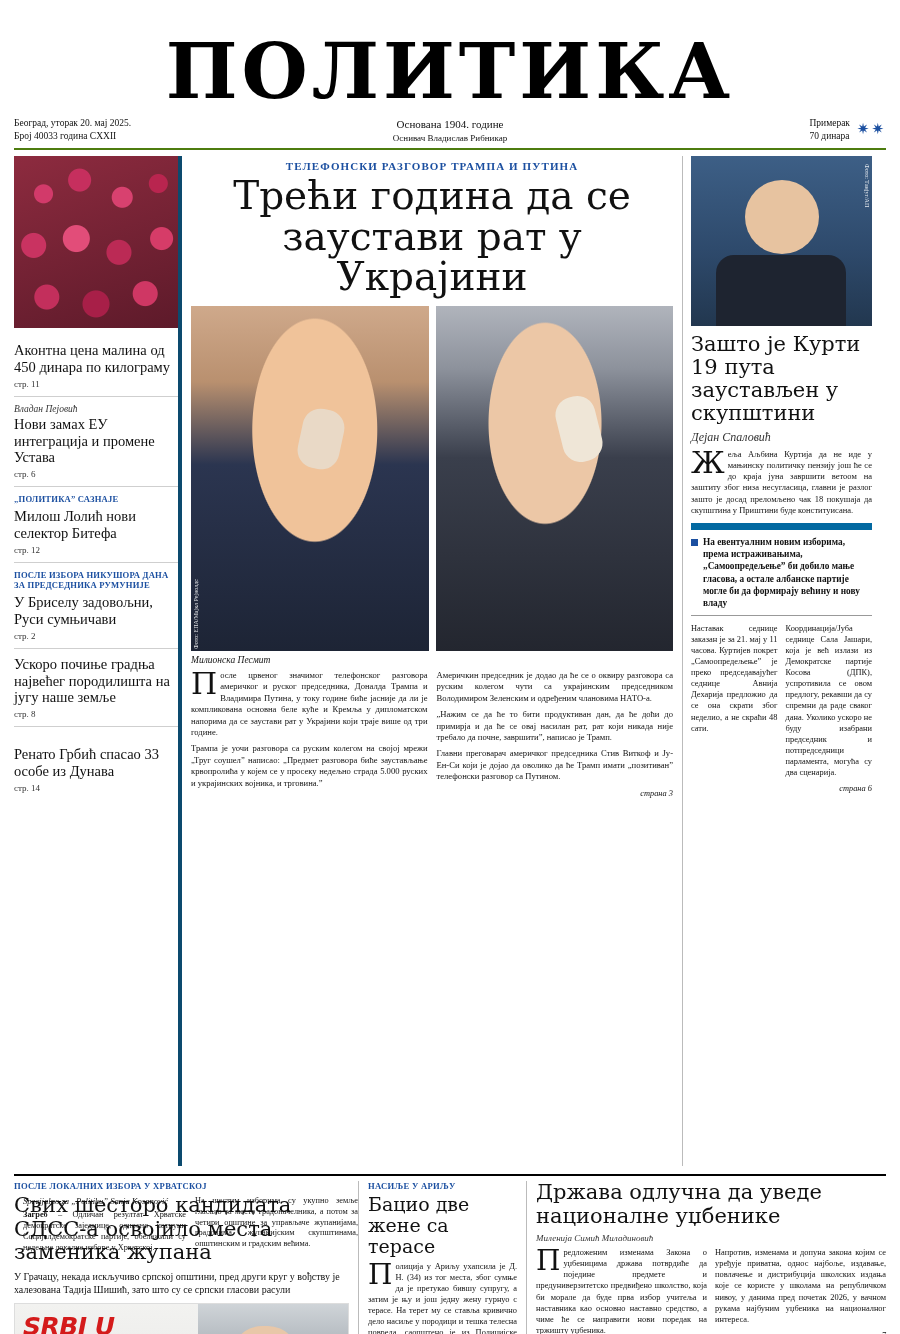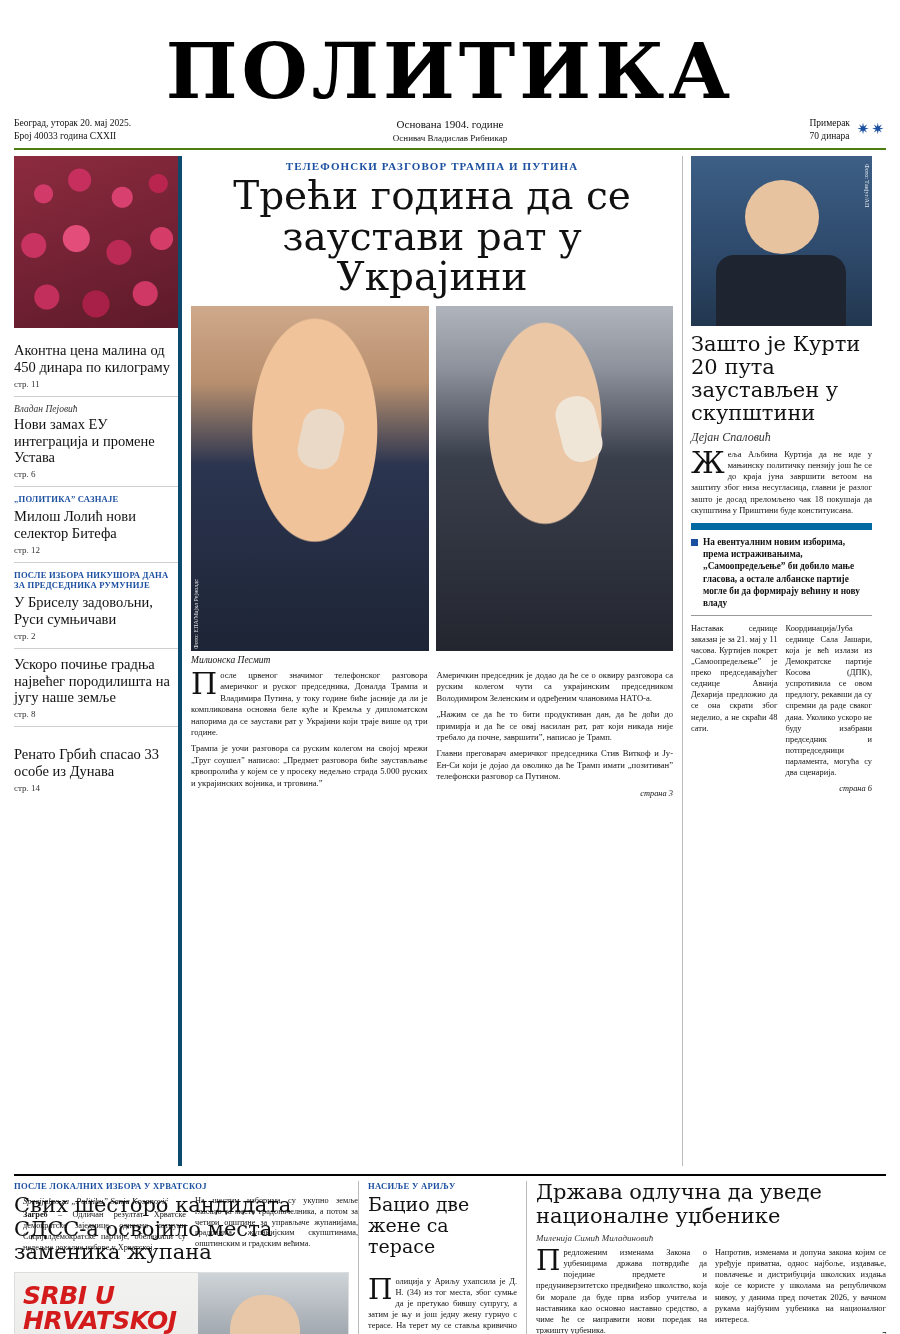--- a/index.html
+++ b/index.html
@@ -164,21 +164,21 @@
   .r-cols > div { flex:1; }
 
   
   .lower { display:flex; margin-top:8px; border-top:2px solid #000; padding-top:5px; }
   .lw-a { width:345px; flex:none; padding-right:9px; border-right:1px solid #bbb;}
   .lw-b { width:168px; flex:none; padding:0 9px; border-right:1px solid #bbb;}
   .lw-c { width:359px; flex:none; padding-left:9px; }
 
   .lw-kicker { font-size:8.6px; color:#1b4fa0; font-weight:bold; letter-spacing:.3px; margin-bottom:3px;}
   .lw-head { font-family:"DejaVu Serif", serif; font-size:21px; line-height:1.12; margin-bottom:5px;}
-  .lw-head-sm { font-family:"DejaVu Serif", serif; font-size:19px; line-height:1.1; margin-bottom:19px;}
+  .lw-head-sm { font-family:"DejaVu Serif", serif; font-size:19px; line-height:1.1; margin-bottom:4px;}
   .lw-sub { font-size:10px; line-height:1.3; margin-bottom:6px;}
   .lw-byline { font-size:9px; font-style:italic; color:#333; margin-bottom:4px;}
   .lw-body { font-size:8.4px; line-height:1.32; text-align:justify;}
   .lw-body .dropcap::first-letter{
     float:left; font-size:28px; line-height:23px; padding:2px 3px 0 0;
     font-family:"DejaVu Serif", serif;
   }
   .two-col { display:flex; gap:8px; }
   .two-col > div { flex:1; }
 
@@ -298,21 +298,21 @@
           <p class="p">Главни преговарач америчког председника Стив Виткоф и Ју-Ен-Си који је дојао да оволико да ће Трамп имати „позитиван” телефонски разговор са Путином.</p>
           <div class="pagref">страна 3</div>
         </div>
       </div>
     </div>
 
     <div class="col-right">
       <div class="kurti-img">
         <span class="kurti-credit">Фото: Танјуг/АП</span>
       </div>
-      <div class="r-head">Зашто је Курти 20 пута заустављен у скупштини</div>
+      <div class="r-head">Зашто је Курти 19 пута заустављен у скупштини</div>
       <div class="r-byline">Дејан Спаловић</div>
       <div class="r-body dropcap">Жеља Аљбина Куртија да не иде у мањинску политичку пензију још ће се до краја јуна завршити ветоом на заштиту због низа несугласица, главни је разлог зашто је досад преломљено чак 18 покушаја да скупштина у Приштини буде конституисана.</div>
 
       <div class="bullet-box">
         <span class="bullet-sq"></span>
         <span>На евентуалним новим изборима, према истраживањима, „Самоопредељење” би добило мање гласова, а остале албанске партије могле би да формирају већину и нову владу</span>
       </div>
 
       <div class="r-cols">
         <div>
@@ -324,20 +324,21 @@
         </div>
       </div>
     </div>
   </div>
 
   <div class="lower">
 
     <div class="lw-a">
       <div class="lw-kicker">ПОСЛЕ ЛОКАЛНИХ ИЗБОРА У ХРВАТСКОЈ</div>
       <div class="lw-head">Свих шесторо кандидата СДСС-а освојило места заменика жупана</div>
+      <div class="lw-sub">У Грачацу, некада искључиво српској општини, пред други круг у вођству је халезована Тадија Шишић, зато што су се српски гласови расули</div>
 
       <div class="ad">
         <div class="adface"></div>
         <div class="adtext">
           <span class="red">SRBI U</span><br>
           <span class="red">HRVATSKOJ</span><br>
           <br>
           
         </div>
 

